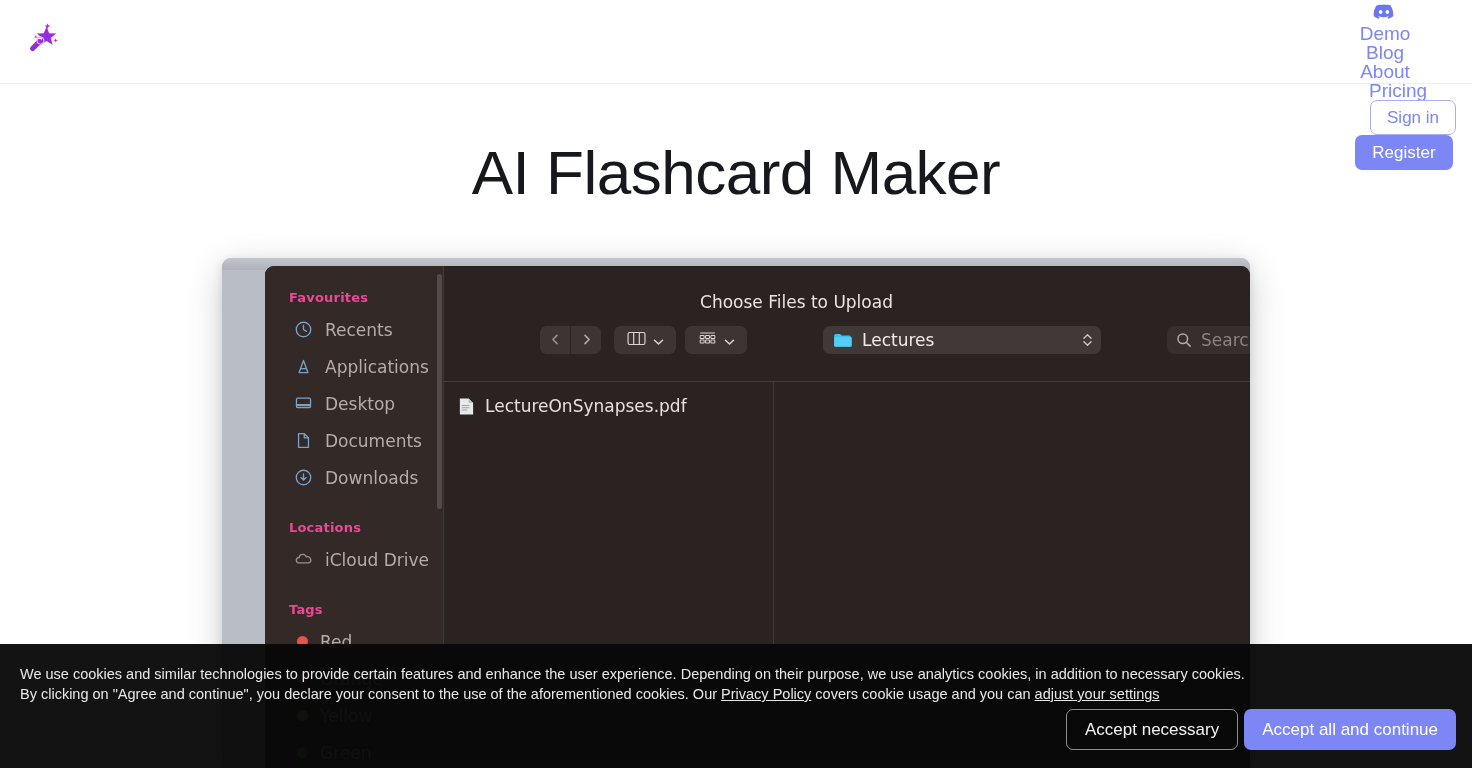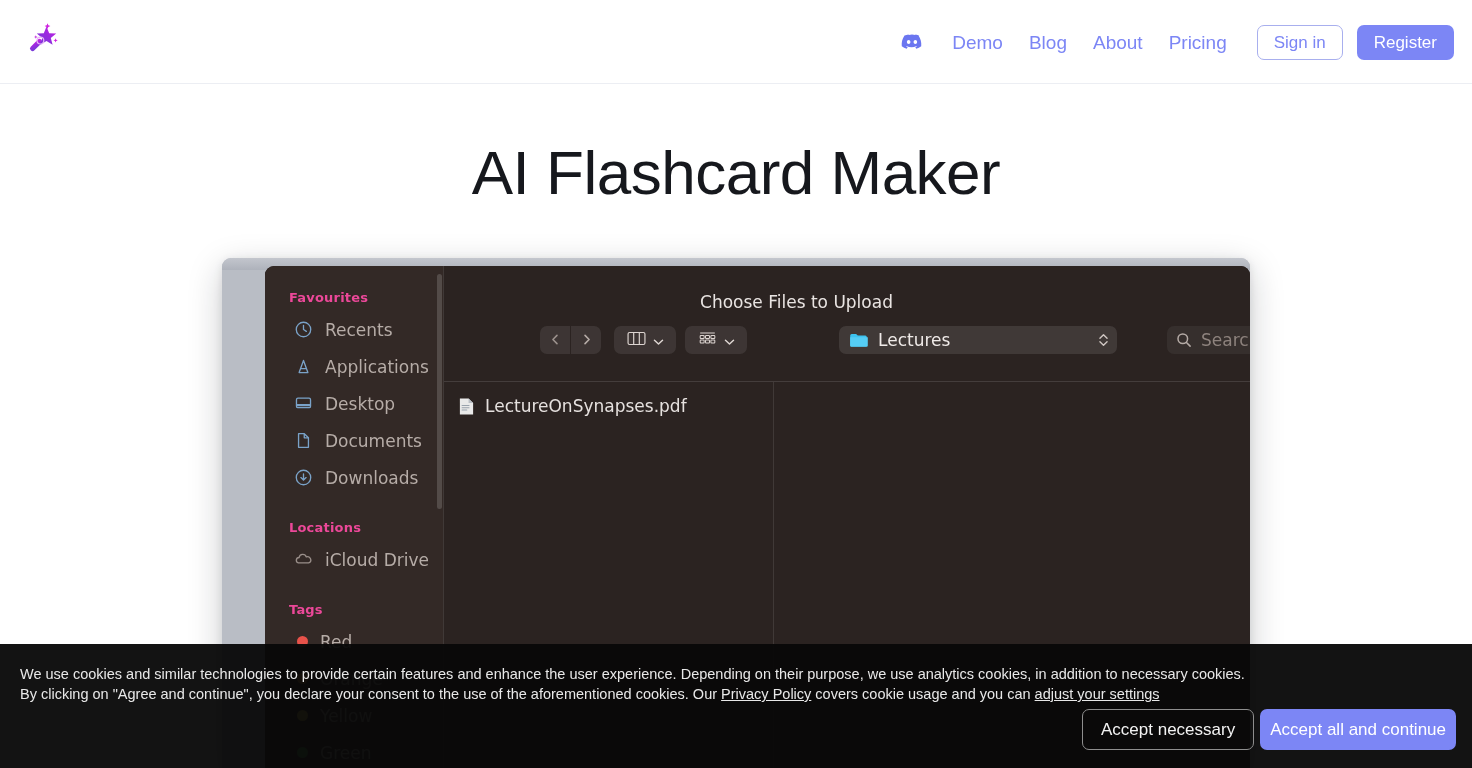--- a/index.html
+++ b/index.html
@@ -21,21 +21,21 @@
     border-bottom: 1px solid #eceef3;
     display: flex; align-items: center;
   }
   .logo-wrap {
     position: absolute; left: 22px; top: 19px;
     width: 40px; height: 44px;
     display: flex; align-items: center; justify-content: center;
   }
   .nav {
     position: absolute; right: 16px; top: 0; height: 84px;
-    display: flex; align-items: center; gap: 0;
+    display: flex; align-items: center; gap: 0; flex-direction: column;
   }
   .discord-icon { display: flex; align-items: center; margin-right: 28px; }
   .nav-link {
     color: #7c86f5;
     font-size: 19px;
     text-decoration: none;
     margin-right: 26px;
     white-space: nowrap;
     line-height: 1;
   }
@@ -177,21 +177,21 @@
     border-radius: 7px;
     display: flex; align-items: center; justify-content: center;
     height: 28px;
     cursor: default;
   }
   .tb-arrows { left: 96px; top: 2px; width: 30px; border-radius: 7px 0 0 7px; }
   .tb-arrows2 { left: 127px; top: 2px; width: 30px; border-radius: 0 7px 7px 0; }
   .tb-view { left: 170px; top: 2px; width: 62px; gap: 7px; }
   .tb-group { left: 241px; top: 2px; width: 62px; gap: 7px; }
   .path-pop {
-    position: absolute; left: 395px; top: 60px;
+    position: absolute; left: 379px; top: 60px;
     width: 278px; height: 28px;
     background: rgba(255,255,255,0.10);
     border-radius: 7px;
     display: flex; align-items: center;
     padding: 0 8px 0 10px;
     color: #efeae8;
     font-size: 17px;
     cursor: default;
   }
   .path-pop .folder { margin-right: 9px; display: flex; }
@@ -257,21 +257,21 @@
     cursor: pointer;
     font-family: inherit;
     white-space: nowrap;
   }
   .btn-acceptall {
     background: #7c86f5;
     border: none;
     color: #ffffff;
     border-radius: 7px;
     font-size: 17px;
-    padding: 12px 10px;
+    padding: 12px 18px;
     line-height: 1;
     cursor: pointer;
     font-family: inherit;
     white-space: nowrap;
   }
 </style>
 </head>
 <body>
 
 <div class="page">

